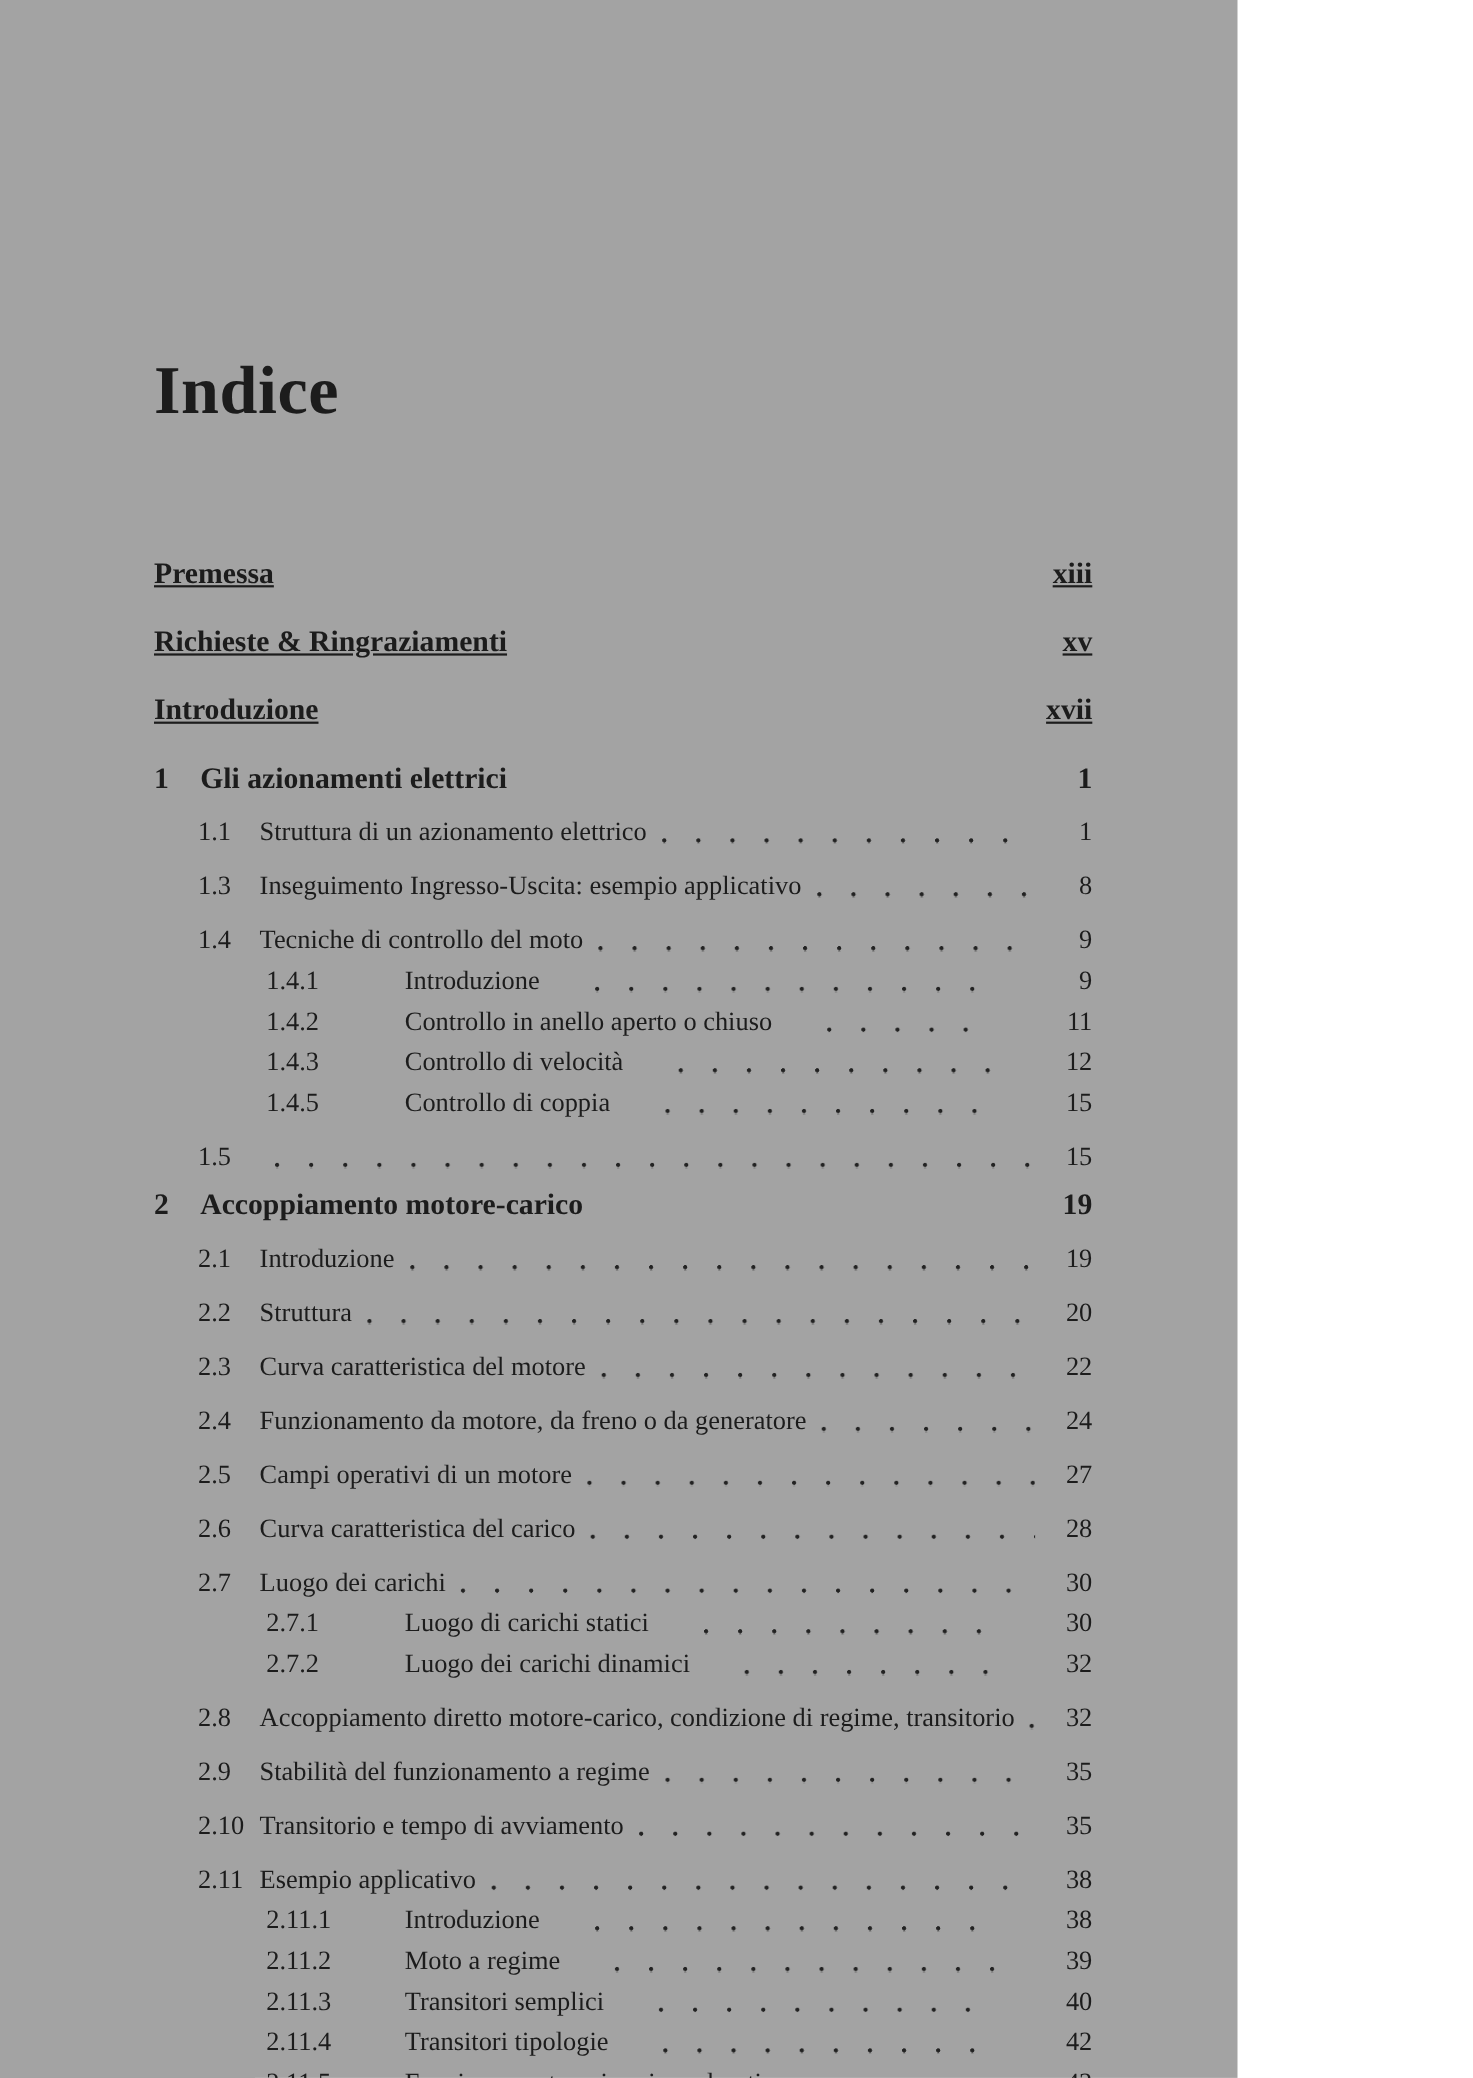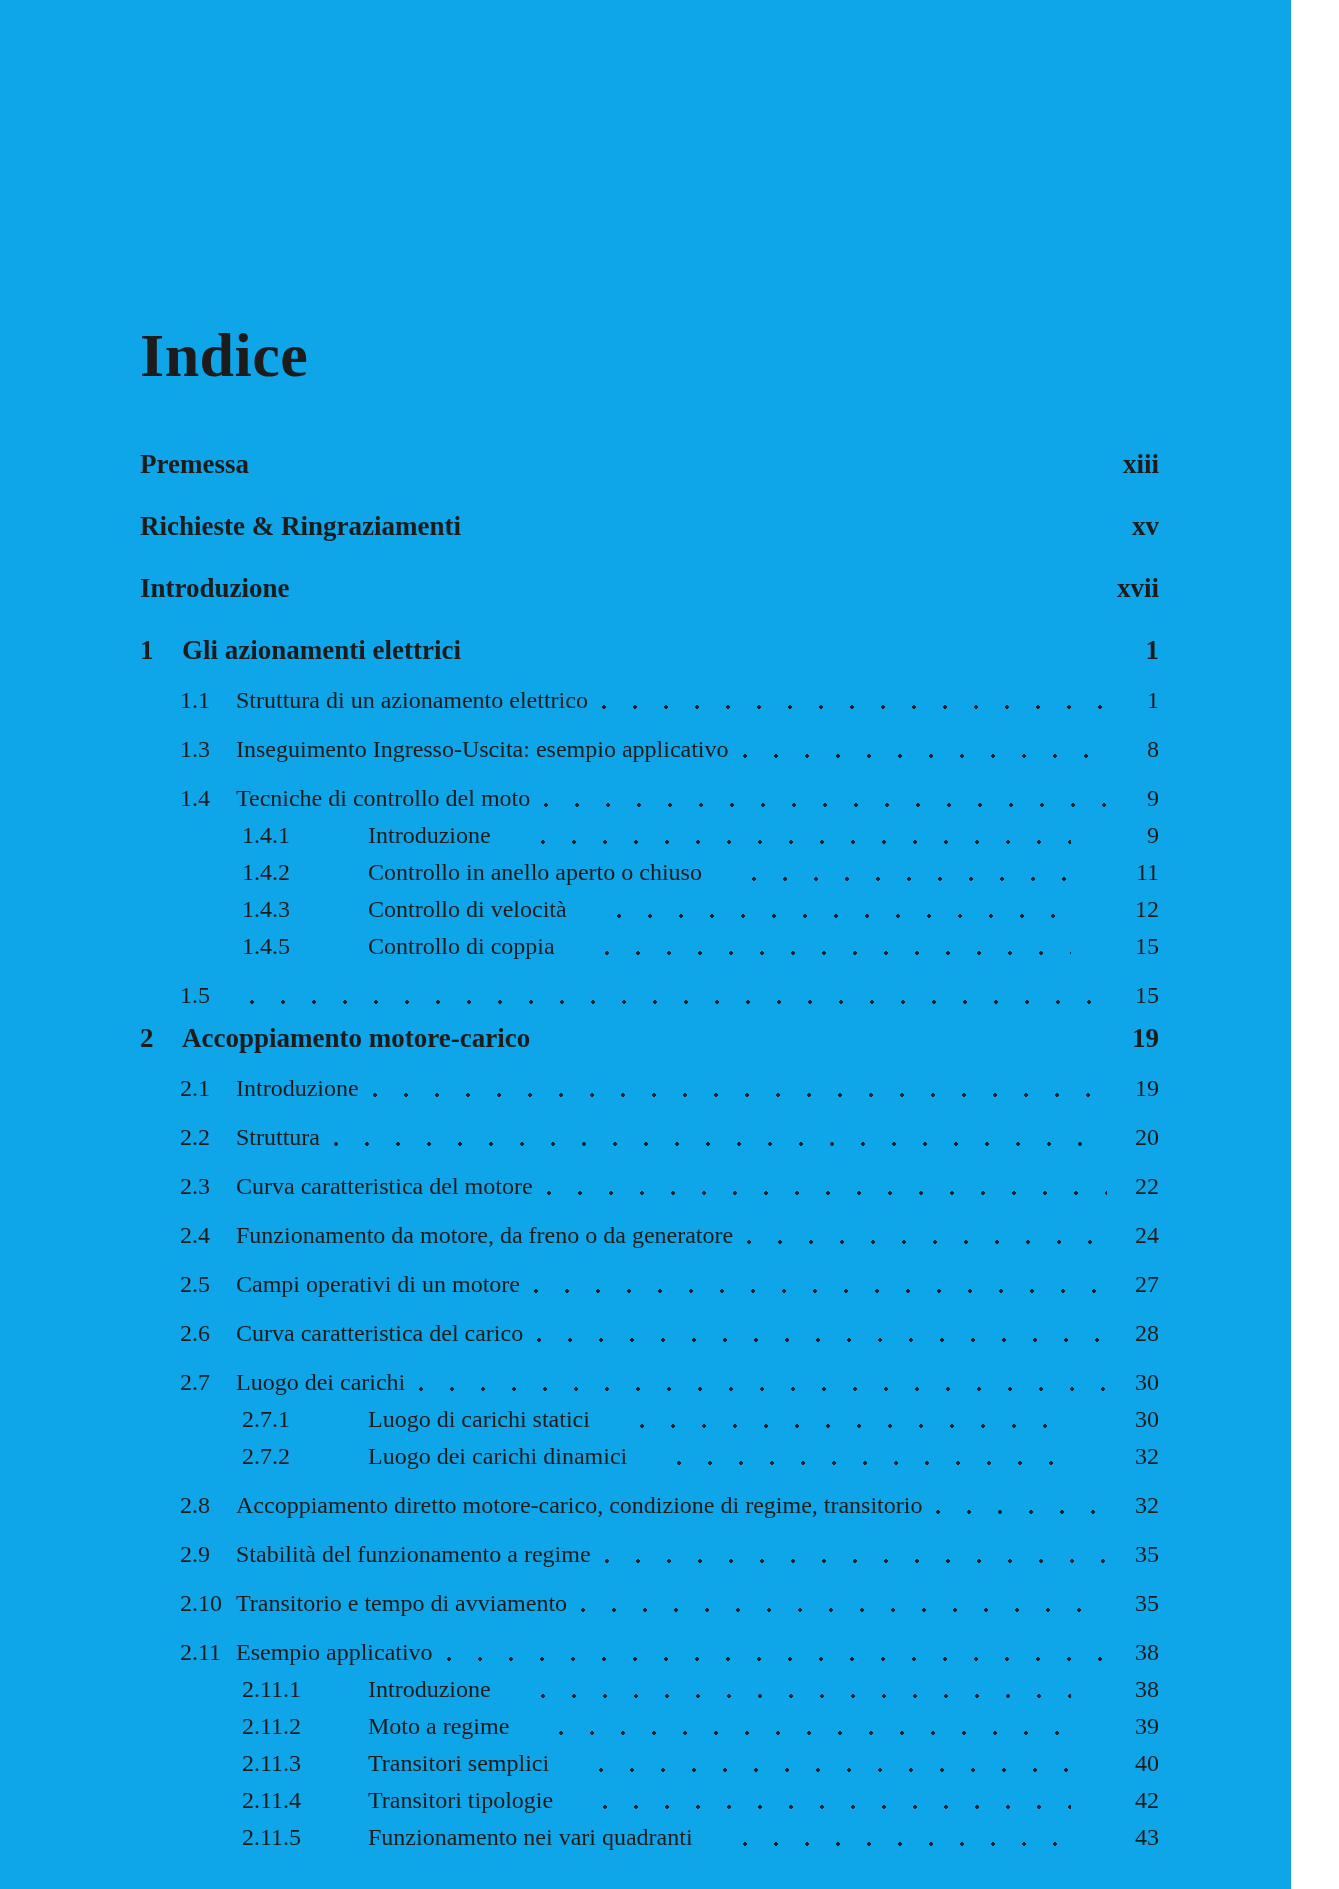--- a/index.html
+++ b/index.html
@@ -2,39 +2,40 @@
 <html><head>
 <meta charset="utf-8">
 <style>
   html, body {
     margin: 0;
     padding: 0;
     background: #ffffff;
   }
   .page {
     position: relative;
-    width: 1291px;
+    width: 1125px;
     height: 1889px;
-    background: #0ea5e9;
+    background: #a3a3a3;
     box-sizing: border-box;
     padding: 0 132px 0 140px;
     overflow: hidden;
     font-family: "Liberation Serif", "DejaVu Serif", serif;
     color: #1c1c1c;
   }
   h1.toc-title {
     margin: 0;
     padding-top: 322px;
     font-size: 62px;
     line-height: 66px;
     font-weight: bold;
     letter-spacing: 0.5px;
   }
   .front-matter {
-    margin-top: 56px;
+    margin-top: 113px;
+    text-decoration: underline;
   }
   .row {
     display: flex;
     align-items: baseline;
     white-space: nowrap;
   }
   .fm-row {
     height: 40px;
     line-height: 40px;
     margin-bottom: 22px;

